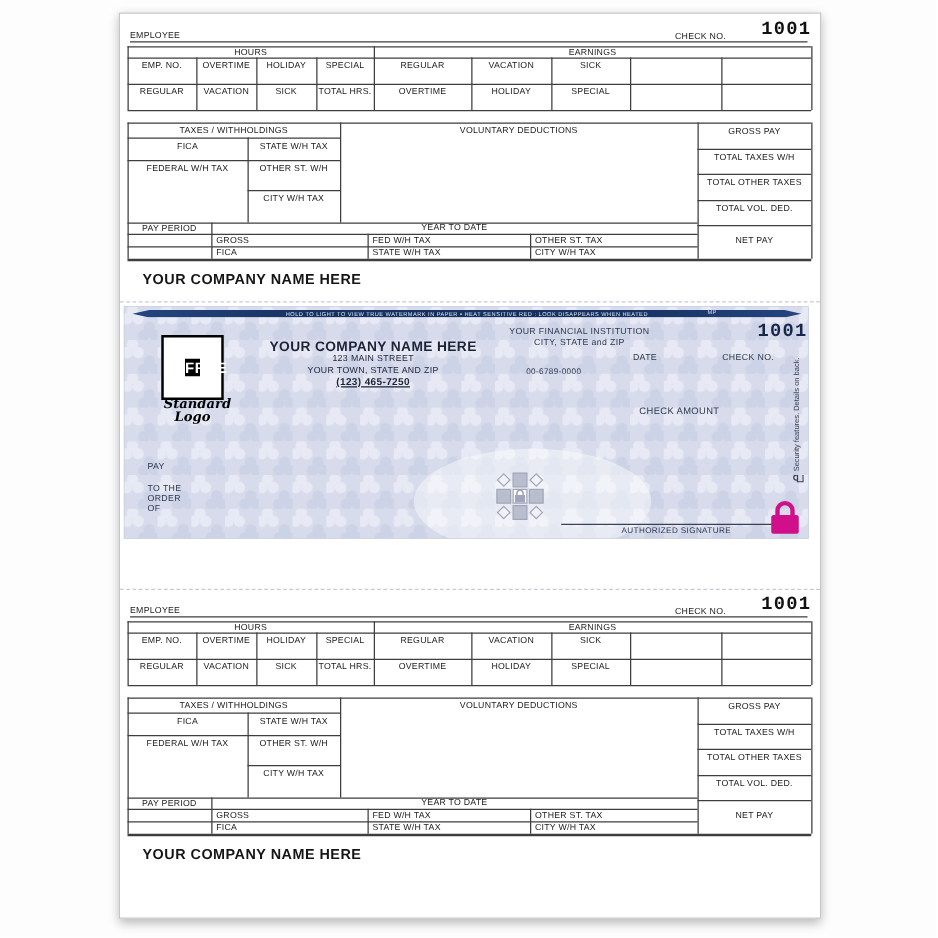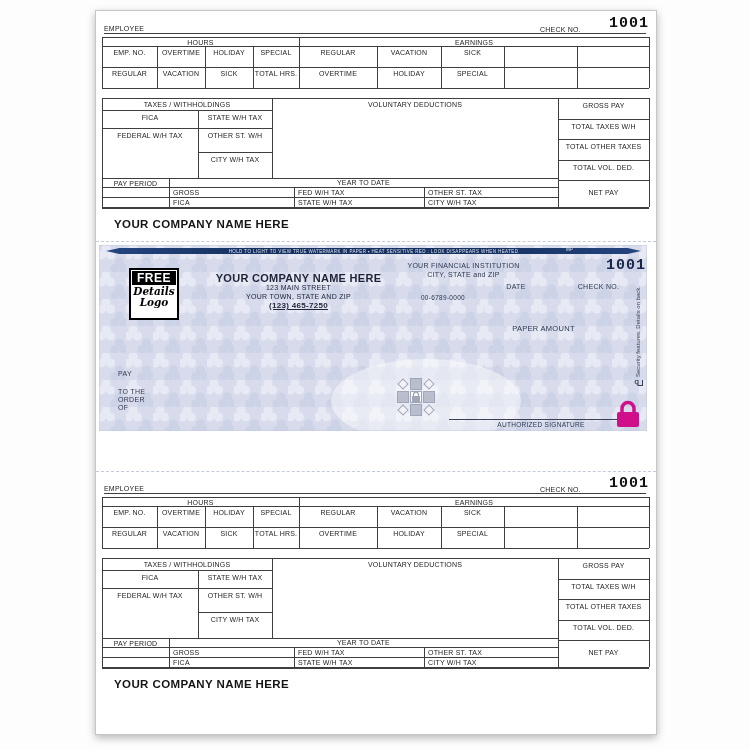--- a/index.html
+++ b/index.html
@@ -17,21 +17,21 @@
   .perf{position:absolute;left:0;width:560px;border-top:1px dashed #c3cadb;}
   
   .band{position:absolute;left:10px;top:237px;width:535px;height:6px;
         background:linear-gradient(90deg,#24457f,#16305f 30%,#16305f 70%,#24457f);
         clip-path:polygon(0 50%,2.5% 0,97.5% 0,100% 50%,97.5% 100%,2.5% 100%);}
   .band span{position:absolute;left:0;right:0;top:0.5px;text-align:center;color:#dfe6f4;
         font-size:4.5px;line-height:5px;letter-spacing:.4px;white-space:nowrap;}
   .chk-lbl{position:absolute;font-size:7px;line-height:1;color:#2d3850;white-space:nowrap;letter-spacing:.3px;}
   .chk-num{position:absolute;left:455px;top:246px;width:95px;color:#18264a;}
   .logo{position:absolute;left:33px;top:257px;width:50px;height:52px;border:2.5px solid #000;background:#fff;box-sizing:border-box;}
-  .logo .free{background:#000;color:#fff;font-weight:bold;font-size:12px;text-align:center;line-height:14px;height:14px;margin:1px;letter-spacing:.5px;}
+  .logo .free{background:#000;color:#fff;font-weight:bold;font-size:12px;text-align:left;line-height:14px;height:14px;margin:17px;letter-spacing:.5px;}
   .logo .l2{font-family:"DejaVu Serif",serif;font-style:italic;font-weight:bold;font-size:10.5px;line-height:11px;text-align:center;color:#000;}
   .co-block{position:absolute;left:95px;top:261px;width:215px;text-align:center;color:#1d2438;}
   .co-block .n{font-size:11px;font-weight:bold;letter-spacing:.3px;white-space:nowrap;}
   .co-block .a{font-size:7px;line-height:8.5px;letter-spacing:.3px;}
   .co-block .p{font-size:8px;font-weight:bold;letter-spacing:.3px;text-decoration:underline;}
   .bank-block{position:absolute;left:300px;top:251px;width:135px;text-align:center;color:#2d3850;font-size:7px;line-height:8.5px;letter-spacing:.3px;}
   .micr{position:absolute;left:70px;top:437px;font-family:"DejaVu Sans Mono","Liberation Mono",monospace;
         font-weight:bold;font-size:12.5px;letter-spacing:2.5px;color:#101010;white-space:nowrap;}
   .sec-vert{position:absolute;left:492px;top:319px;width:100px;height:12px;transform:rotate(-90deg);
         display:flex;align-items:center;gap:3px;font-size:6px;color:#3a4154;white-space:nowrap;}
@@ -154,40 +154,40 @@
 
       <div class="band">
         <span>HOLD TO LIGHT TO VIEW TRUE WATERMARK IN PAPER ▪ HEAT SENSITIVE RED : LOOK DISAPPEARS WHEN HEATED</span>
       </div>
       <span class="chk-lbl" style="left:470px;top:237px;color:#dfe6f4;font-size:4.5px">MP</span>
 
       <span class="chk-num num" style="color:#18264a">1001</span>
 
       <div class="logo">
         <div class="free">FREE</div>
-        <div class="l2">Details</div>
+        <div class="l2">Standard</div>
         <div class="l2">Logo</div>
       </div>
 
       <div class="co-block">
         <div class="n">YOUR COMPANY NAME HERE</div>
         <div class="a">123 MAIN STREET</div>
         <div class="a">YOUR TOWN, STATE AND ZIP</div>
         <div class="p">(123) 465-7250</div>
       </div>
 
       <div class="bank-block">
         <div>YOUR FINANCIAL INSTITUTION</div>
         <div>CITY, STATE and ZIP</div>
       </div>
       <span class="chk-lbl ctr" style="left:307px;top:284px;width:80px;font-size:6.5px">00-6789-0000</span>
 
       <span class="chk-lbl ctr" style="left:390px;top:272px;width:60px">DATE</span>
       <span class="chk-lbl ctr" style="left:465px;top:272px;width:75px">CHECK NO.</span>
-      <span class="chk-lbl ctr" style="left:395px;top:314px;width:105px;font-size:7.5px">PAPER AMOUNT</span>
+      <span class="chk-lbl ctr" style="left:395px;top:314px;width:105px;font-size:7.5px">CHECK AMOUNT</span>
 
       <span class="chk-lbl" style="left:22px;top:359px">PAY</span>
       <div style="position:absolute;left:22px;top:377px">
         <div class="chk-lbl" style="position:static;line-height:8px">TO THE</div>
         <div class="chk-lbl" style="position:static;line-height:8px">ORDER</div>
         <div class="chk-lbl" style="position:static;line-height:8px">OF</div>
       </div>
 
       <svg style="position:absolute;left:300px;top:366px;opacity:.8" width="40" height="40">
         <g stroke="#8f96aa" fill="none" stroke-width="1">

